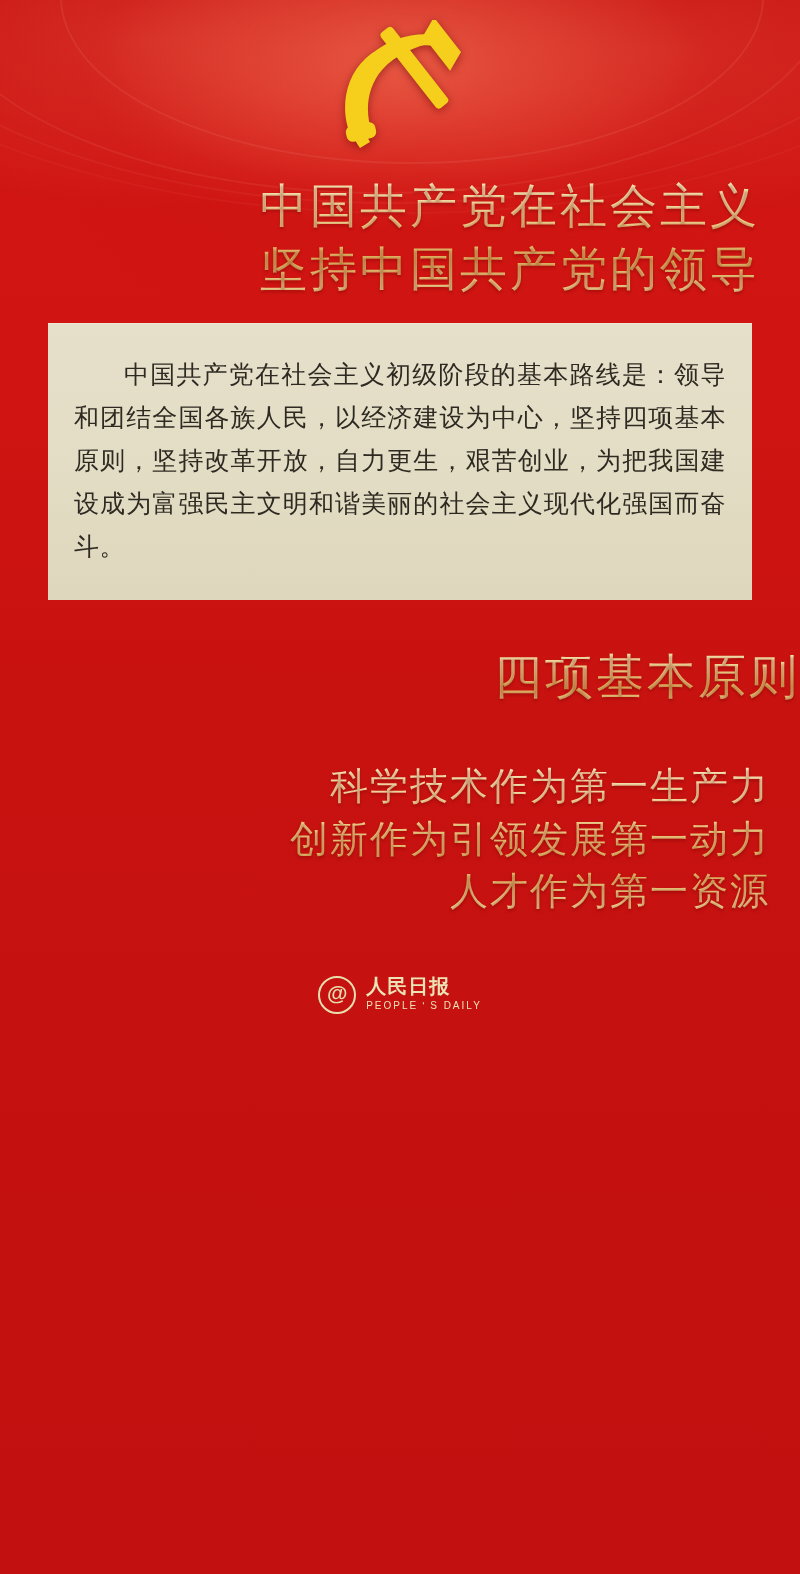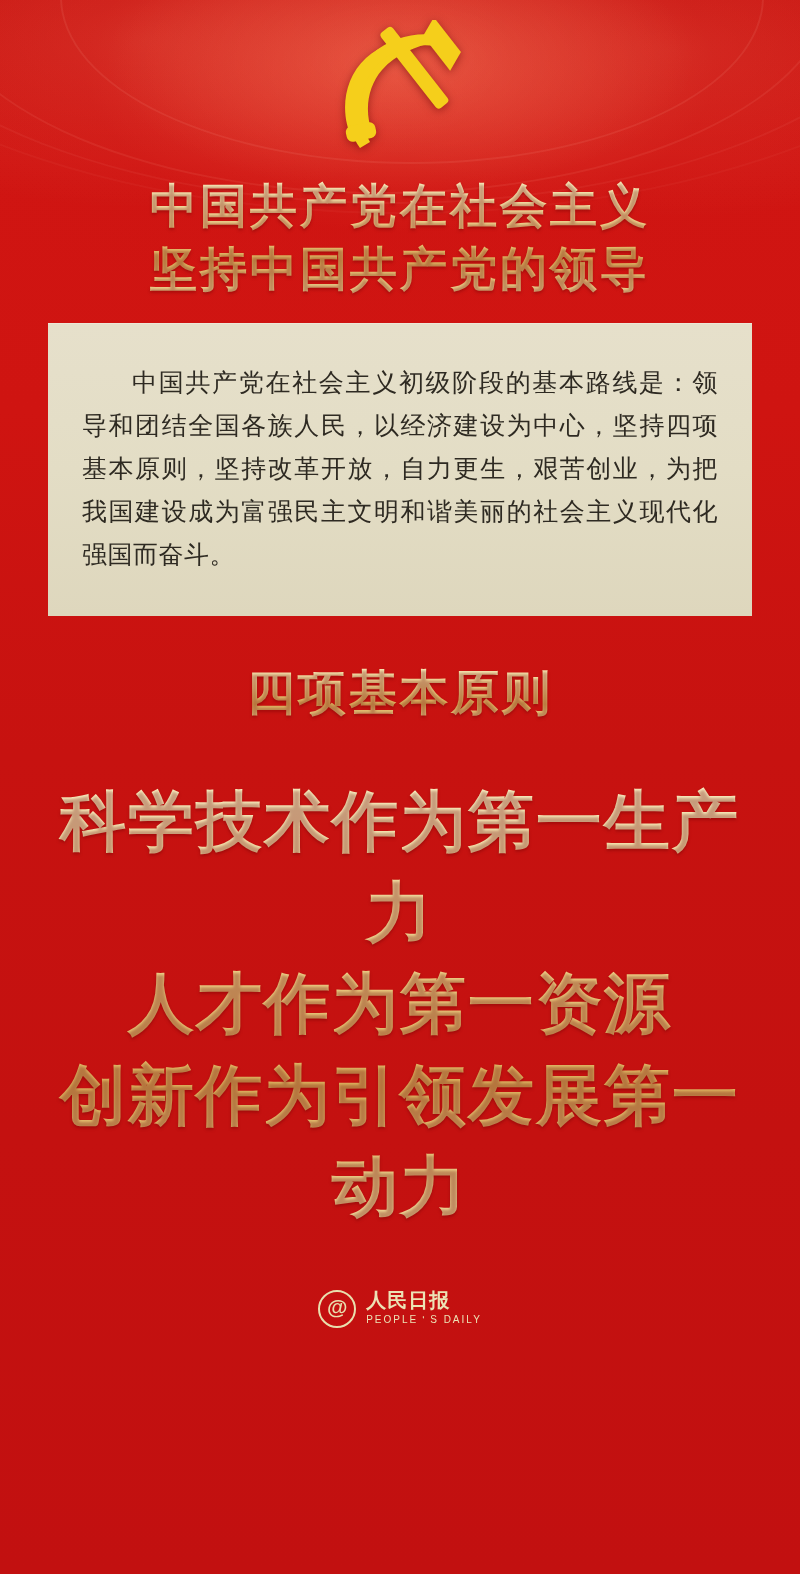--- a/index.html
+++ b/index.html
@@ -46,23 +46,23 @@
     display: flex;
     align-items: center;
     justify-content: center;
     z-index: 3;
   }
   .emblem svg { display: block; filter: drop-shadow(0 2px 4px rgba(90,0,0,0.5)); }
 
   .headline {
     position: relative;
     z-index: 3;
-    text-align: center;
+    text-align: right;
     font-family: "Liberation Sans", "DejaVu Sans", sans-serif;
-    font-weight: bold;
+    font-weight: normal;
     color: #f3d98a;
     background: linear-gradient(180deg, #fdf3c6 0%, #f2d489 42%, #e0b45e 68%, #f5e0a2 100%);
     -webkit-background-clip: text;
     background-clip: text;
     -webkit-text-fill-color: transparent;
     text-shadow: 0 2px 3px rgba(100,0,0,0.35);
   }
   .headline.h-main {
     font-size: 47px;
     line-height: 1.35;
@@ -70,40 +70,40 @@
     padding: 0 40px;
     margin-top: 2px;
   }
   .headline.h-sec {
     font-size: 48px;
     line-height: 1.3;
     letter-spacing: 3px;
     margin: 46px 0 18px 0;
   }
   .headline.h-big {
-    font-size: 66px;
+    font-size: 38px;
     line-height: 1.38;
     letter-spacing: 2px;
     margin: 52px 0 14px 0;
     padding: 0 30px;
   }
   .card {
     position: relative;
     z-index: 3;
     margin: 22px 48px 0 48px;
     background: linear-gradient(180deg, #e6e0cb 0%, #e3ddc5 50%, #ded7bd 100%);
     color: #2e2a22;
     padding: 30px 26px 32px 26px;
     font-size: 25px;
     line-height: 1.72;
     letter-spacing: 0.5px;
     text-align: justify;
     box-shadow: 0 1px 0 rgba(255,255,255,0.25) inset;
   }
-  .card p { margin: 8px; text-indent: 2em; font-family: Liberation Serif, serif; }
+  .card p { margin: 0; text-indent: 2em; font-family: Liberation Serif, serif; }
 
   .footer {
     position: relative;
     z-index: 3;
     margin-top: 58px;
     padding-bottom: 34px;
     display: flex;
     align-items: center;
     justify-content: center;
     gap: 10px;
@@ -169,22 +169,22 @@
     <p>中国共产党在社会主义初级阶段的基本路线是：领导和团结全国各族人民，以经济建设为中心，坚持四项基本原则，坚持改革开放，自力更生，艰苦创业，为把我国建设成为富强民主文明和谐美丽的社会主义现代化强国而奋斗。</p>
   </div>
 
   <div class="headline h-sec">
     <div>四项基本原则</div>
   </div>
 
 
   <div class="headline h-big">
     <div>科学技术作为第一生产力</div>
+    <div>创新作为引领发展第一动力</div>
     <div>人才作为第一资源</div>
-    <div>创新作为引领发展第一动力</div>
   </div>
 
 
   <div class="footer">
     <div class="logo-at">@</div>
     <div class="brand">
       <div class="cn">人民日报</div>
       <div class="en">PEOPLE＇S DAILY</div>
     </div>
   </div>

